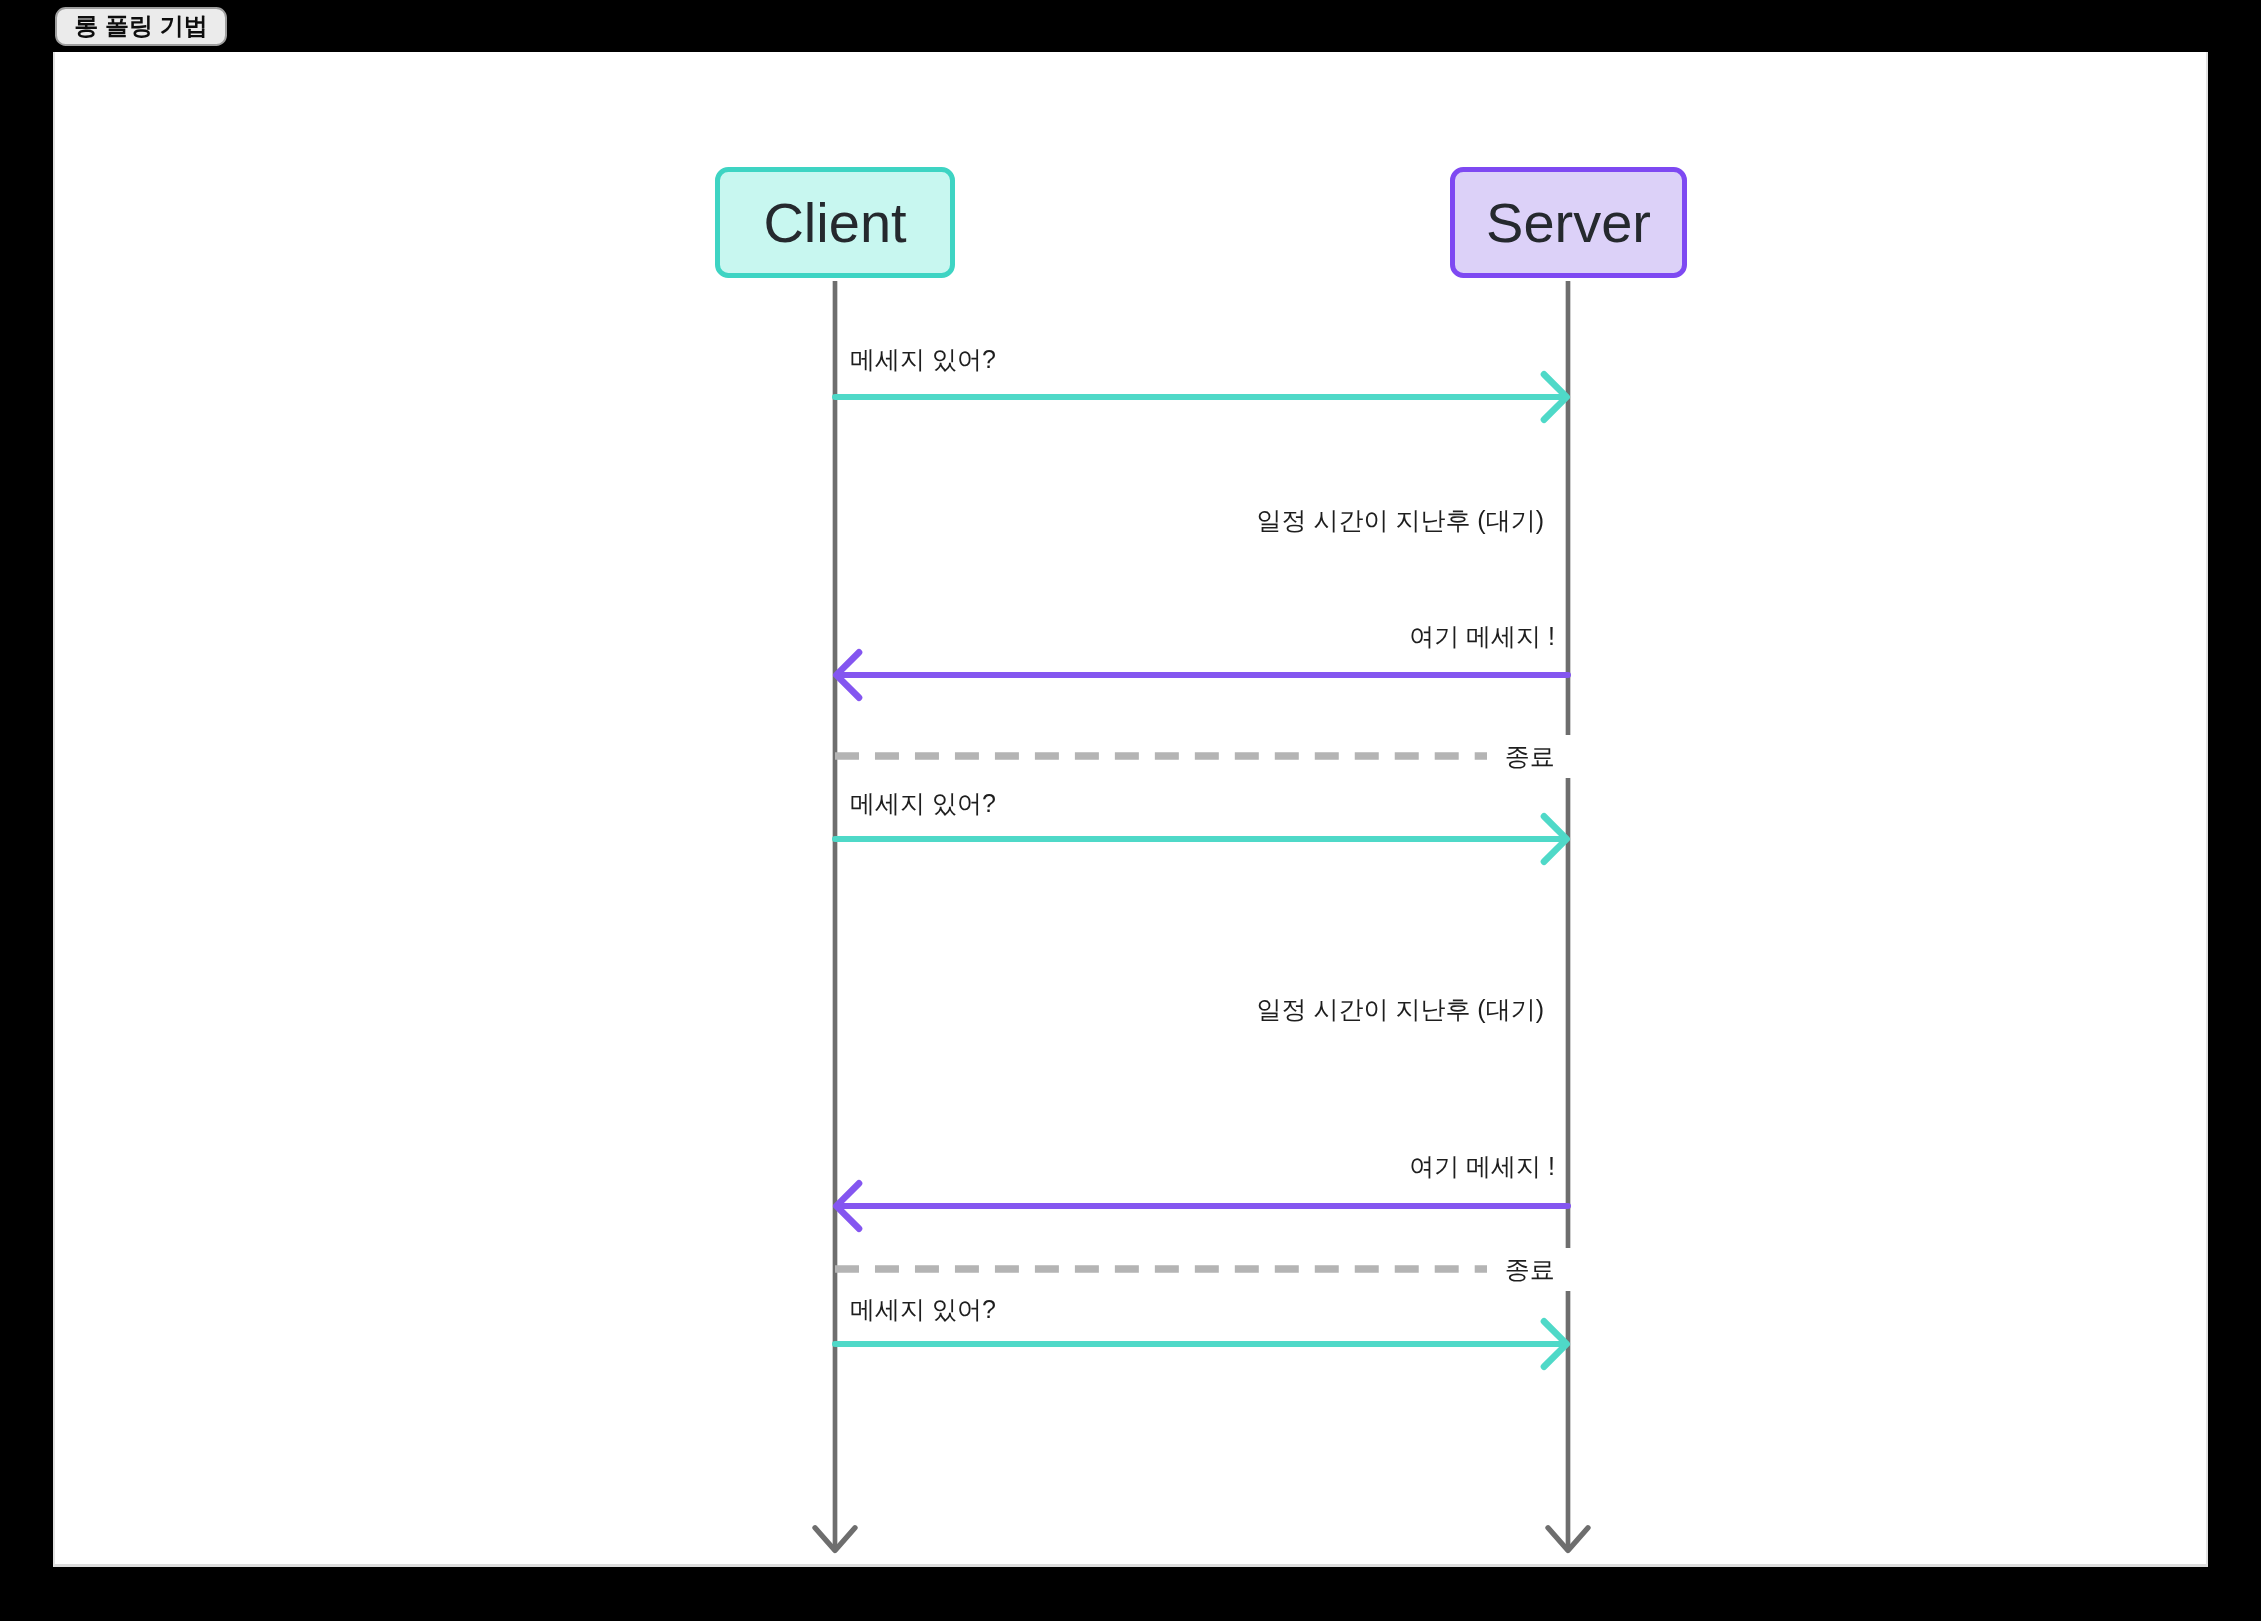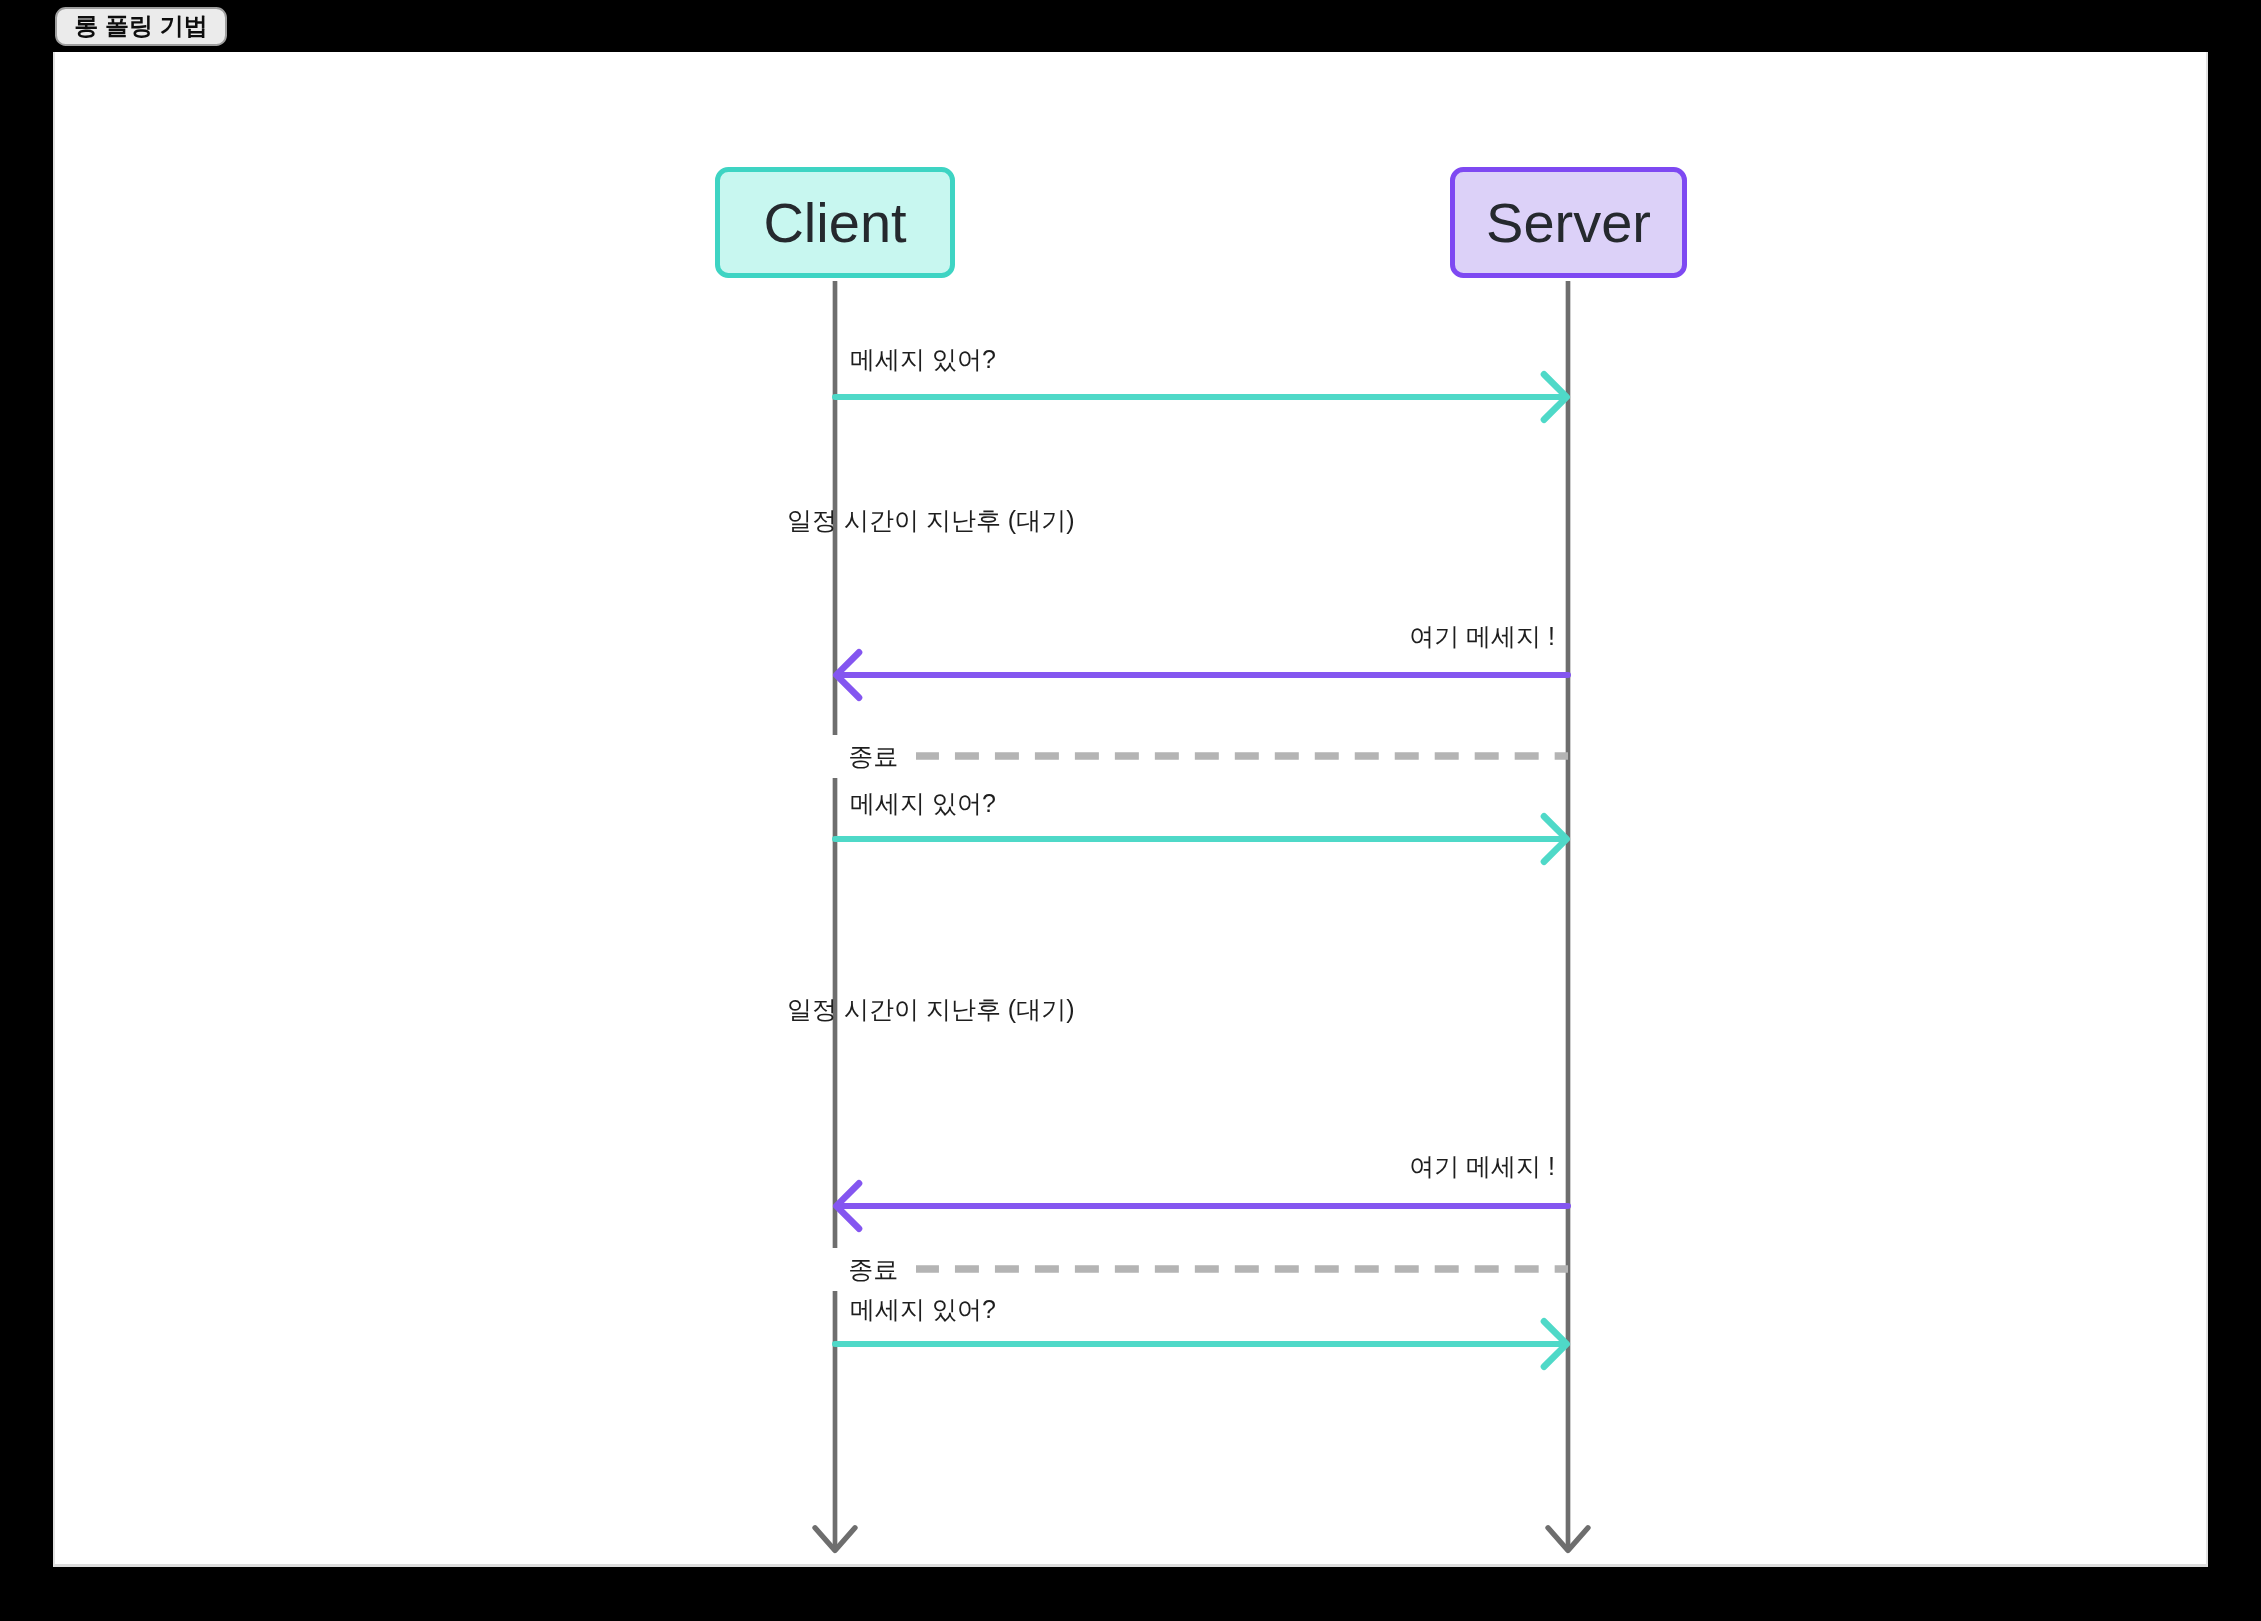--- a/index.html
+++ b/index.html
@@ -74,22 +74,22 @@
   svg.divider-line{position:absolute;left:776px;z-index:2;}
   .msg-label{
     position:absolute;
     height:43px;line-height:43px;
     font-size:25px;color:var(--ink);font-weight:500;
     z-index:4;
     white-space:nowrap;
   }
   .msg-label.from-client{left:795px;text-align:left;}
   .msg-label.from-server{left:780px;width:720px;text-align:right;}
-  .msg-label.note{left:732px;width:741px;text-align:left;}
-  .msg-label.divider-label{left:776px;width:741px;text-align:left;}
+  .msg-label.note{left:748px;width:741px;text-align:right;}
+  .msg-label.divider-label{left:776px;width:741px;text-align:right;}
   .divider-label span{
     display:inline-block;
     background:#fff;
     padding:0 17.3px;
   }
   
   #msg1-label{top:286px;}      #msg1-arrow{top:305px;}
   #wait1-label{top:447px;}
   #msg2-label{top:563px;}      #msg2-arrow{top:583px;}
   #div1-line{top:696px;}      #div1-label{top:683px;}

